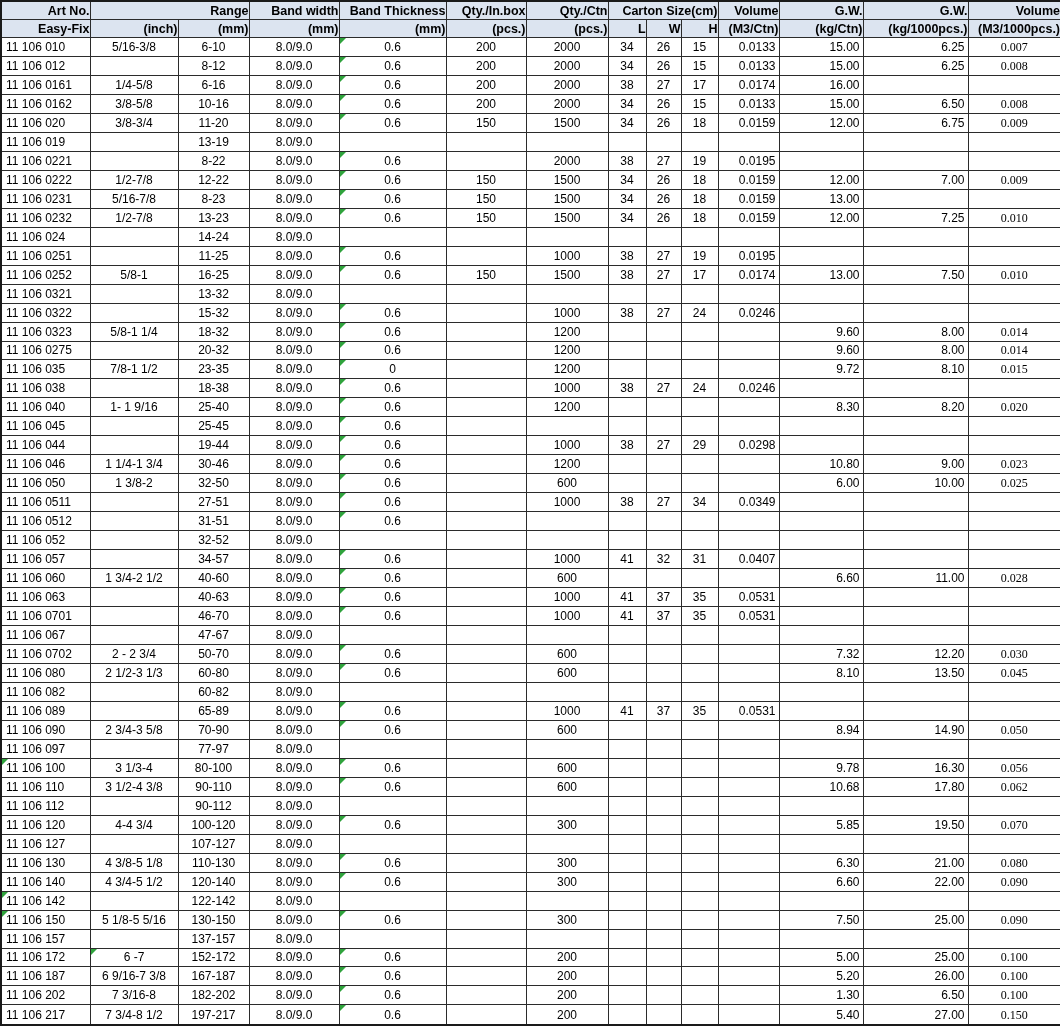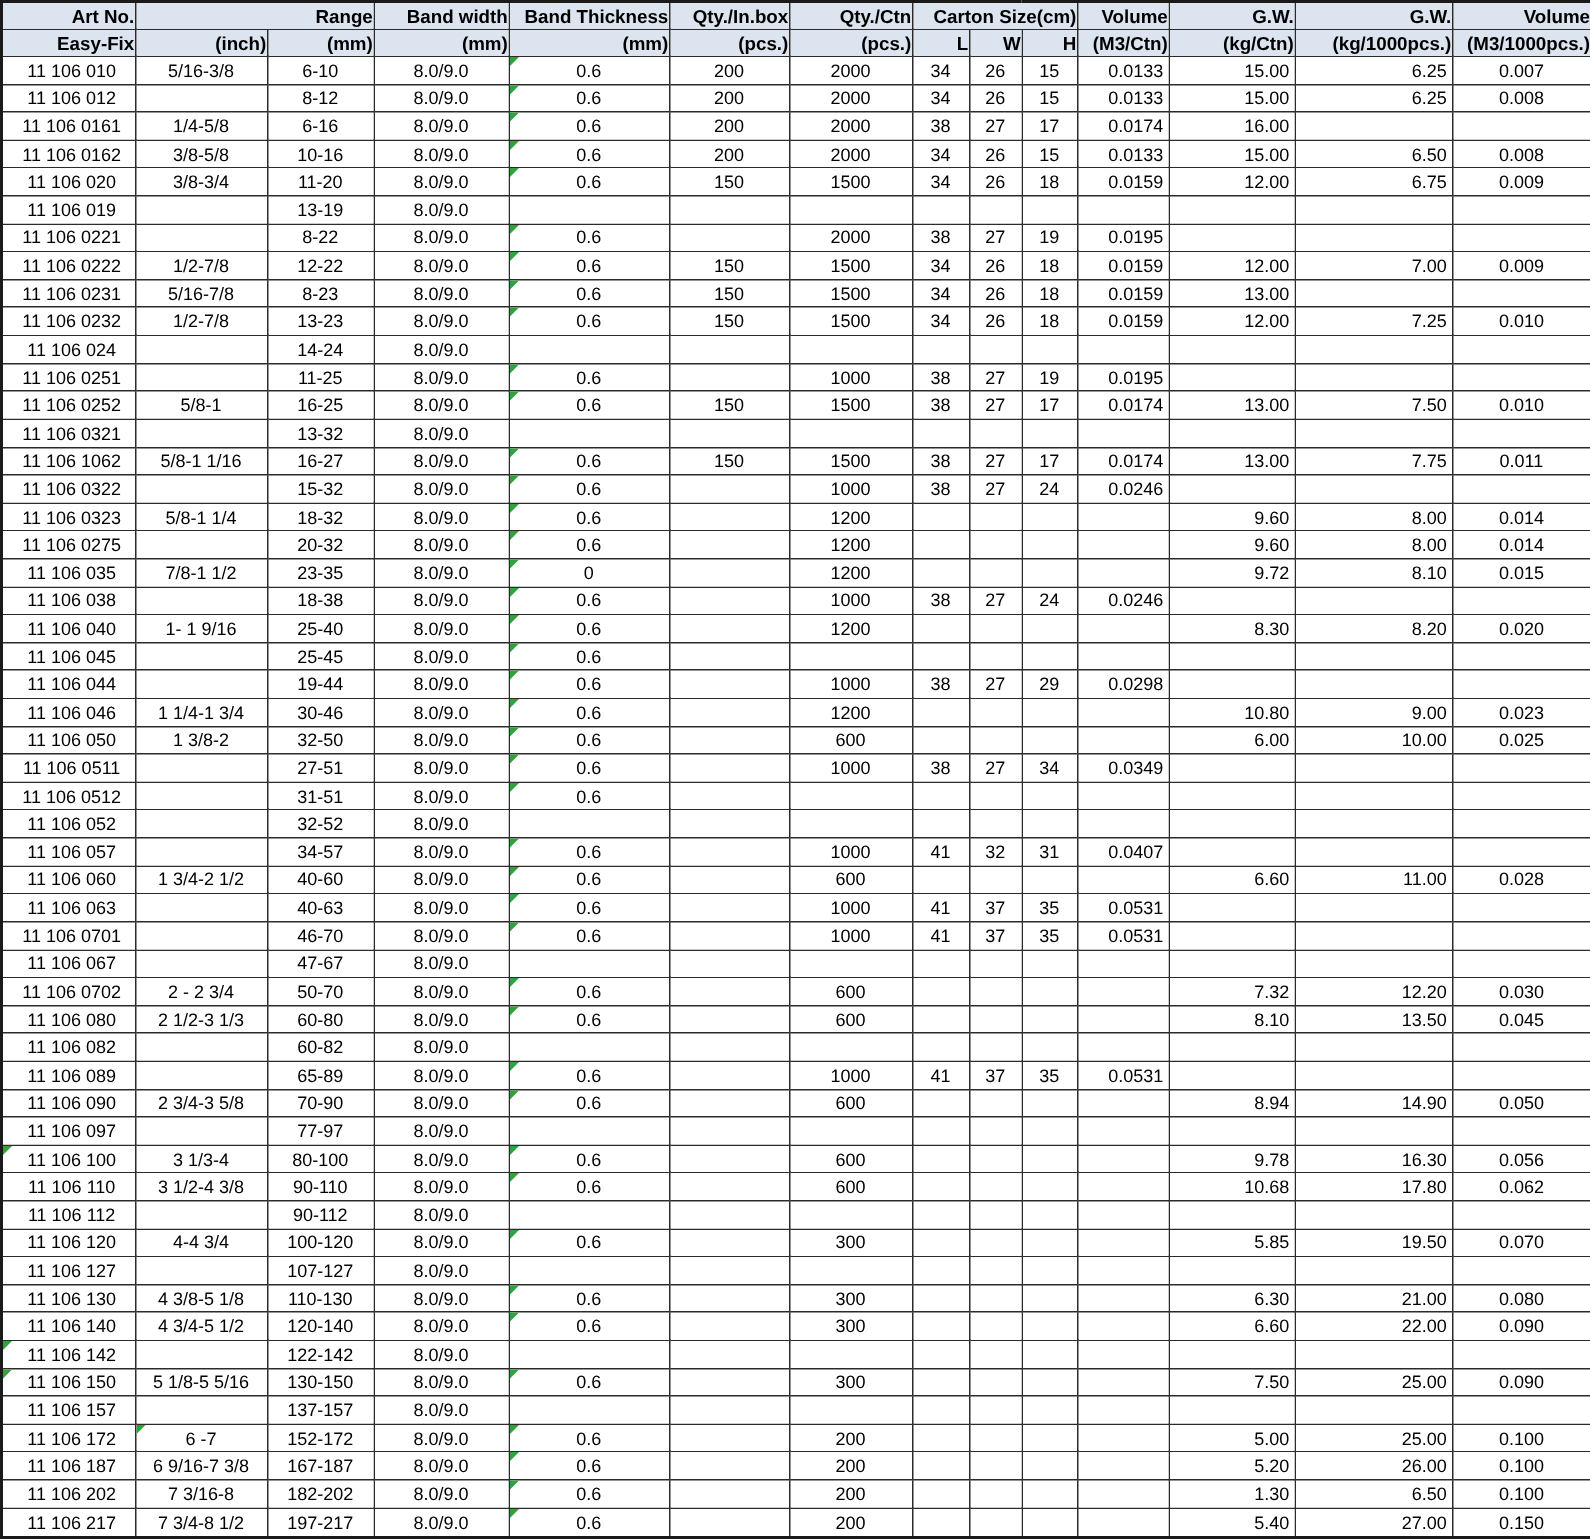--- a/index.html
+++ b/index.html
@@ -3,25 +3,25 @@
 <meta charset="utf-8">
 <style>
   html,body{margin:0;padding:0;background:#ffffff;}
   body{font-family:"Liberation Sans","DejaVu Sans",sans-serif;color:#000;}
   table{border-collapse:collapse;table-layout:fixed;width:1060px;height:1026px;border:2px solid #1a1a1a;}
   th,td{border:1px solid #2b2b2b;overflow:hidden;white-space:nowrap;padding:0;height:17px;
         font-size:12px;line-height:16px;vertical-align:middle;position:relative;}
   thead th{background:#dce4f0;font-weight:bold;text-align:right;font-size:12.5px;}
   thead tr{height:17px;}
   tbody td{text-align:center;background:#ffffff;}
-  tbody td:first-child{text-align:center;padding-left:4px;margin-left:20px;}
+  tbody td:first-child{text-align:left;padding-left:4px;margin-left:20px;}
   tbody td:nth-child(11),
   tbody td:nth-child(12),
   tbody td:nth-child(13){text-align:right;padding-right:3px;}
-  tbody td:nth-child(14){}
+  tbody td:nth-child(14){font-family:Liberation Serif, serif;}
   
   td.gt::before{content:"";position:absolute;top:0;left:0;width:0;height:0;
     border-top:6px solid #2fa33c;border-right:6px solid transparent;}
 </style>
 </head>
 <body>
 
 <table>
   <colgroup>
     <col style="width:89px">
@@ -289,36 +289,20 @@
         <td></td>
         <td></td>
         <td></td>
         <td></td>
         <td></td>
         <td></td>
         <td></td>
         <td></td>
       </tr>
       <tr>
-        <td>11 106 1062</td>
-        <td>5/8-1 1/16</td>
-        <td>16-27</td>
-        <td>8.0/9.0</td>
-        <td class="gt">0.6</td>
-        <td>150</td>
-        <td>1500</td>
-        <td>38</td>
-        <td>27</td>
-        <td>17</td>
-        <td>0.0174</td>
-        <td>13.00</td>
-        <td>7.75</td>
-        <td>0.011</td>
-      </tr>
-      <tr>
         <td>11 106 0322</td>
         <td></td>
         <td>15-32</td>
         <td>8.0/9.0</td>
         <td class="gt">0.6</td>
         <td></td>
         <td>1000</td>
         <td>38</td>
         <td>27</td>
         <td>24</td>

